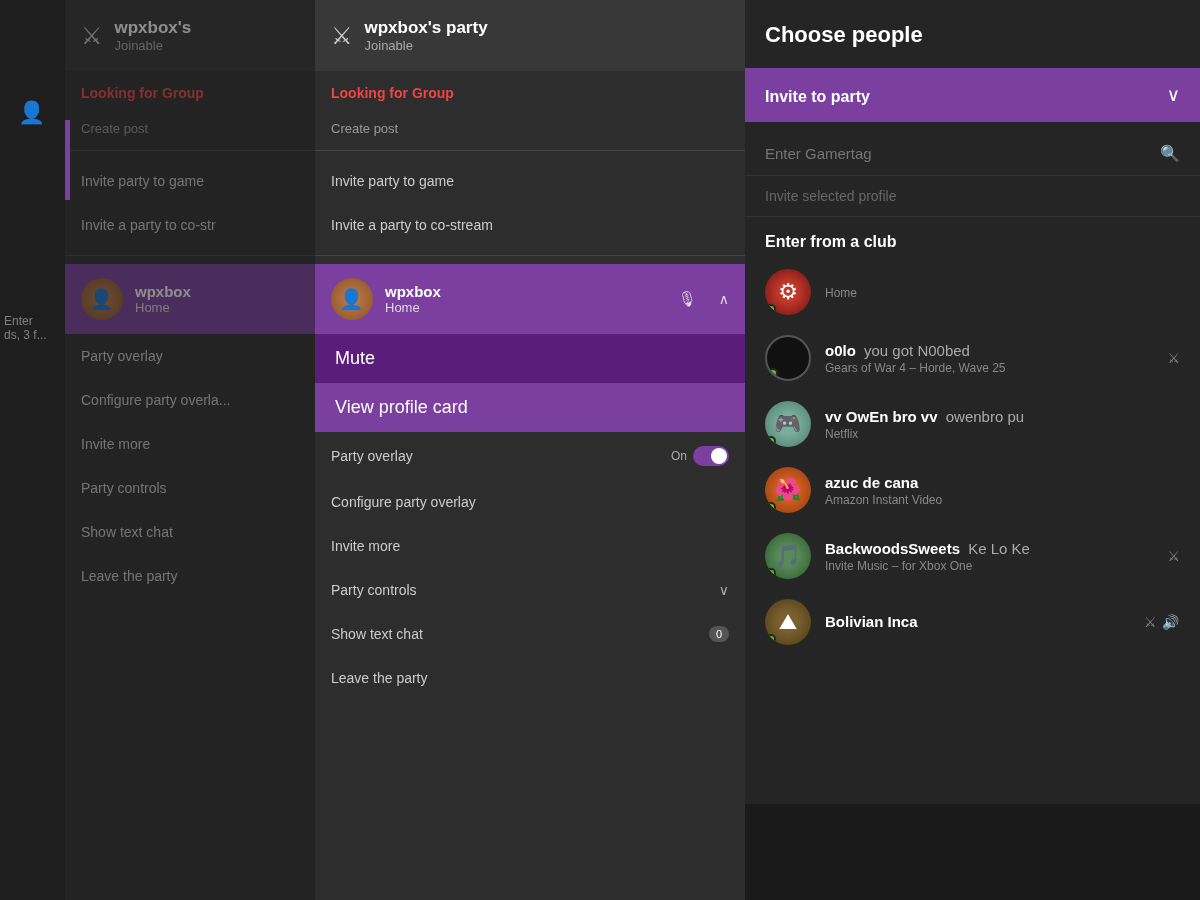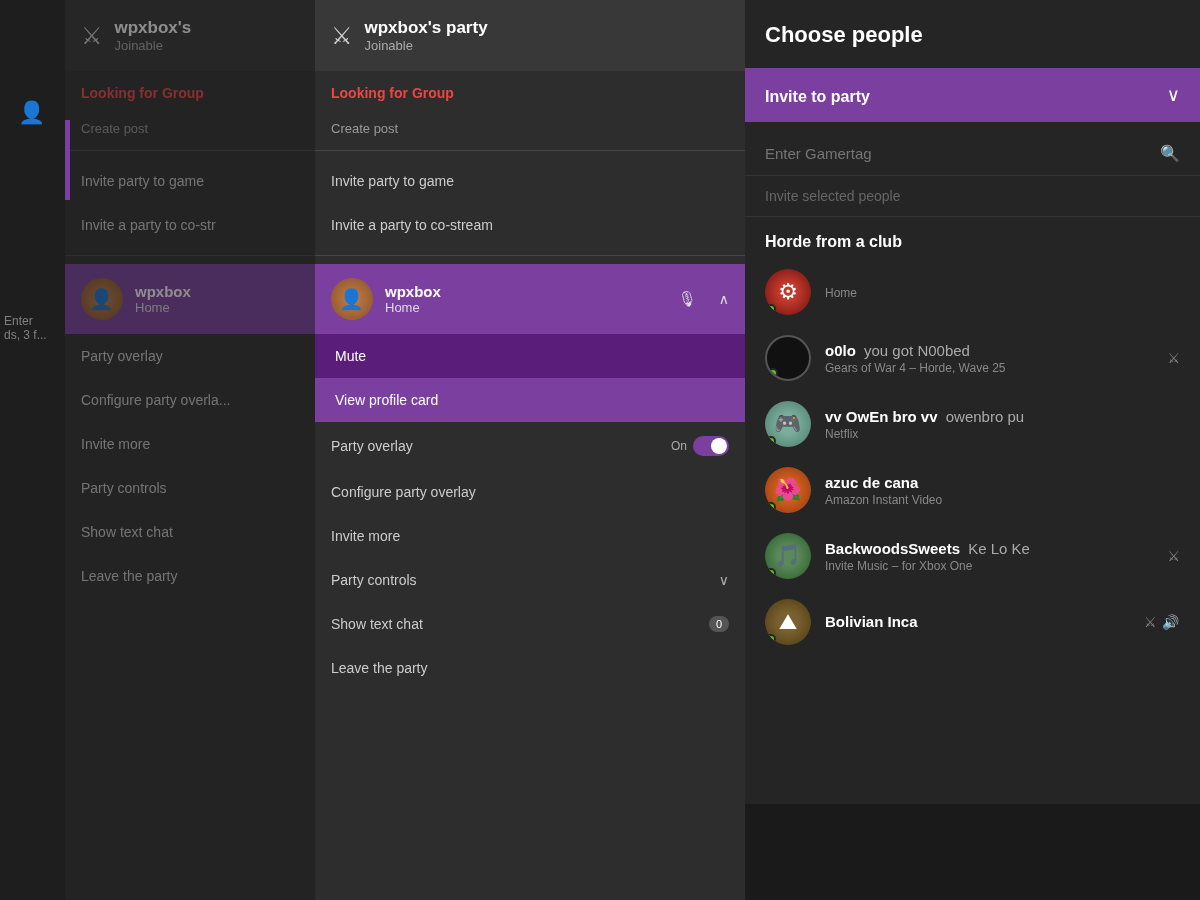--- a/index.html
+++ b/index.html
@@ -131,21 +131,21 @@
     }
 
     .user-card-row .mic-icon {
       margin-left: auto;
       font-size: 16px;
       color: #ddd;
     }
 
     .context-menu-item {
       padding: 14px 20px;
-      font-size: 14px;
+      font-size: 18px;
       color: #fff;
       cursor: pointer;
       background: #5a1e7a;
     }
 
     .context-menu-item.active {
       background: #7b3fa0;
     }
 
     
@@ -492,23 +492,23 @@
   <div class="invite-dropdown">
     <span class="label">Invite to party</span>
     <span class="chevron">∨</span>
   </div>
 
   <div class="gamertag-row">
     <input type="text" style="background: transparent; border: none; outline: none; font-size: 15px; color: rgb(204, 204, 204); flex: 1 1 0%;" placeholder="Enter Gamertag">
     <span class="search-icon">🔍</span>
   </div>
 
-  <div class="invite-selected">Invite selected people</div>
-
-  <div class="section-label">Horde from a club</div>
+  <div class="invite-selected">Invite selected profile</div>
+
+  <div class="section-label">Enter from a club</div>
 
   <div>
 
     <div class="friend-item">
       <div class="friend-avatar av-red" style="background:radial-gradient(circle, #c0392b 30%, #6b0e0e 100%);">
         <div class="online-dot"></div>
         <span style="font-size:22px;">⚙</span>
       </div>
       <div class="friend-info">
         <div class="friend-detail">Home</div>

